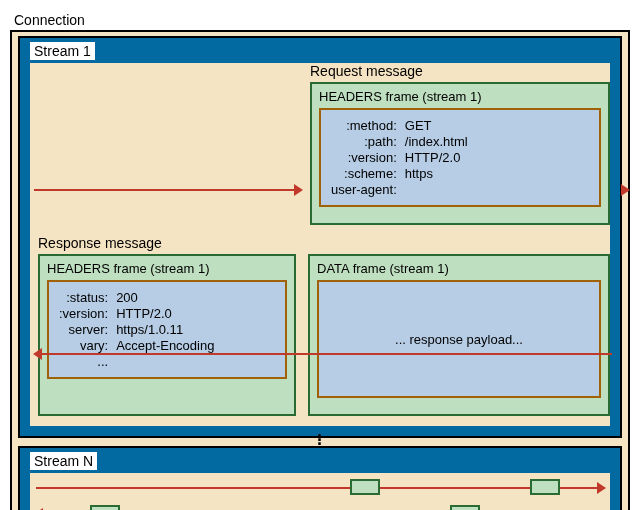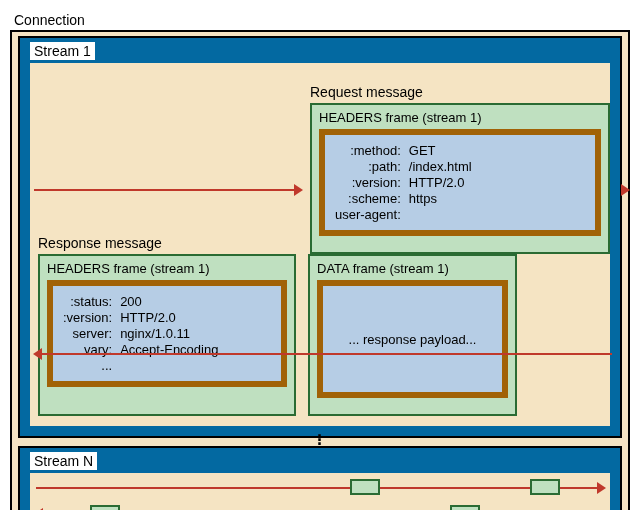--- a/index.html
+++ b/index.html
@@ -5,27 +5,27 @@
 * { box-sizing: border-box; margin: 0; padding: 0; }
 body { font-family: "Segoe UI", Arial, sans-serif; font-size: 13px; color: #000; background: #fff; width: 640px; }
 .diagram { position: relative; width: 620px; margin: 4px auto 0; }
 .conn-label { font-size: 14px; margin: 12px 0 2px 4px; }
 .conn-box { border: 2px solid #000; background: #f5e4c3; padding: 4px 6px 6px; }
 .stream-box { border: 2px solid #000; background: #0369a1; padding: 4px 10px 10px; margin-bottom: 8px; position: relative; }
 .stream-title { background: #fff; font-size: 14px; padding: 1px 4px; display: inline-block; }
 .stream1-body { background: #f5e4c3; border: 0; margin-top: 3px; padding: 8px 8px 10px; position: relative; }
 
 .msg-label { font-size: 14px; margin-bottom: 3px; }
-.req-wrap { position: absolute; left: 280px; top: 21px; width: 300px; }
-.resp-wrap { margin-top: 164px; width: 479px; }
+.req-wrap { position: absolute; left: 280px; top: 0; width: 300px; }
+.resp-wrap { margin-top: 164px; width: 572px; }
 .row2 { display: flex; gap: 12px; }
 
 .frame { border: 2px solid #2a6b33; background: #bfe0c0; padding: 5px 7px 16px; }
 .frame-title { font-size: 13px; margin-bottom: 4px; }
-.frame-body { border: 6px solid #a16207; background: #b6cde5; padding: 8px 10px; font-size: 13px; min-height: 70px; }
+.frame-body { border: 2px solid #a16207; background: #b6cde5; padding: 8px 10px; font-size: 13px; min-height: 70px; }
 .kv { display: grid; grid-template-columns: auto 1fr; column-gap: 8px; row-gap: 1px; }
 .kv .k { text-align: right; }
 .data-body { display: flex; align-items: center; justify-content: center; min-height: 118px; }
 
 .req-frame { width: 300px; }
 .resp-headers { flex: 0 0 258px; }
 .resp-data { flex: 1; }
 
 
 .arrow { position: absolute; height: 2px; background: #c0392b; }
@@ -93,21 +93,21 @@
           <div class="row2">
             <div class="frame resp-headers">
               <div class="frame-title">HEADERS frame (stream 1)</div>
               <div class="frame-body">
                 <div class="kv">
                   <div class="k">:status:</div>
                   <div class="v">200</div>
                   <div class="k">:version:</div>
                   <div class="v">HTTP/2.0</div>
                   <div class="k">server:</div>
-                  <div class="v">nginx/1.0.11</div>
+                  <div class="v">https/1.0.11</div>
                   <div class="k">vary:</div>
                   <div class="v">Accept-Encoding</div>
                   <div class="k">...</div>
                   <div class="v"></div>
                 </div>
               </div>
             </div>
             <div class="frame resp-data">
               <div class="frame-title">DATA frame (stream 1)</div>
               <div class="frame-body data-body">

